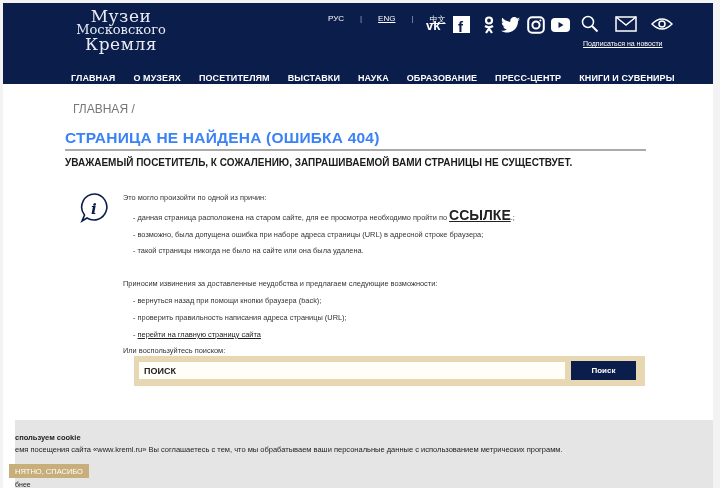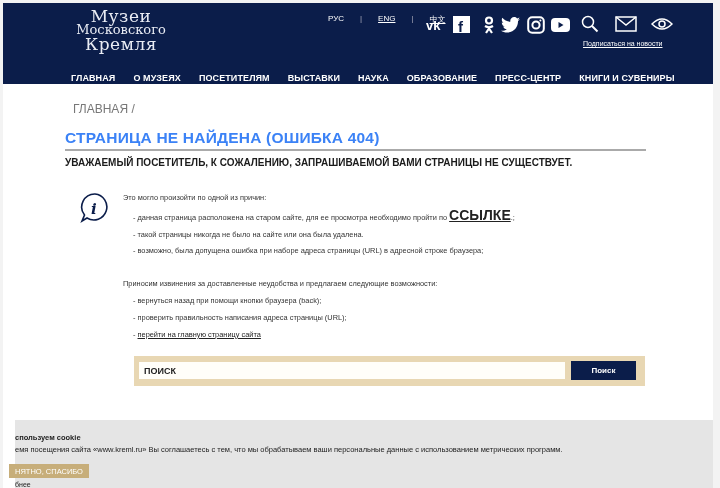--- a/index.html
+++ b/index.html
@@ -144,27 +144,28 @@
   <div class="info-icon">
     <svg width="32" height="32" viewBox="0 0 32 32">
         <path d="M16 2 A13 13 0 1 1 8 26 L3 29 L5.5 23 A13 13 0 0 1 16 2 Z" fill="none" stroke="#0b1d4a" stroke-width="1.6"></path>
         <text x="12" y="22" font-family="DejaVu Serif, serif" font-style="italic" font-weight="bold" font-size="15" fill="#0b1d4a">i</text>
       </svg>
   </div>
 
   <div class="body-text">
     <div>Это могло произойти по одной из причин:</div>
     <div class="ind"><span>- данная страница расположена на старом сайте, для ее просмотра необходимо пройти по </span><a class="strong">ССЫЛКЕ</a><span>.;</span></div>
+    <div class="ind">- возможно, была допущена ошибка при наборе адреса страницы (URL) в адресной строке браузера;</div>
     <div class="ind">- такой страницы никогда не было на сайте или она была удалена.</div>
-    <div class="ind">- возможно, была допущена ошибка при наборе адреса страницы (URL) в адресной строке браузера;</div>
     <div class="gap"></div>
     <div>Приносим извинения за доставленные неудобства и предлагаем следующие возможности:</div>
     <div class="ind">- вернуться назад при помощи кнопки браузера (back);</div>
     <div class="ind">- проверить правильность написания адреса страницы (URL);</div>
     <div class="ind"><span>- </span><a>перейти на главную страницу сайта</a></div>
+    <div>Или воспользуйтесь поиском:</div>
   </div>
 
   <div class="search-wrap">
     <input class="search-input" type="text" value="ПОИСК" style="">
     <button class="search-btn">Поиск</button>
   </div>
 
   <div class="cookie">
     <div class="ct">спользуем cookie</div>
     <div class="cb">емя посещения сайта «www.kreml.ru» Вы соглашаетесь с тем, что мы обрабатываем ваши персональные данные с использованием метрических программ.</div>

